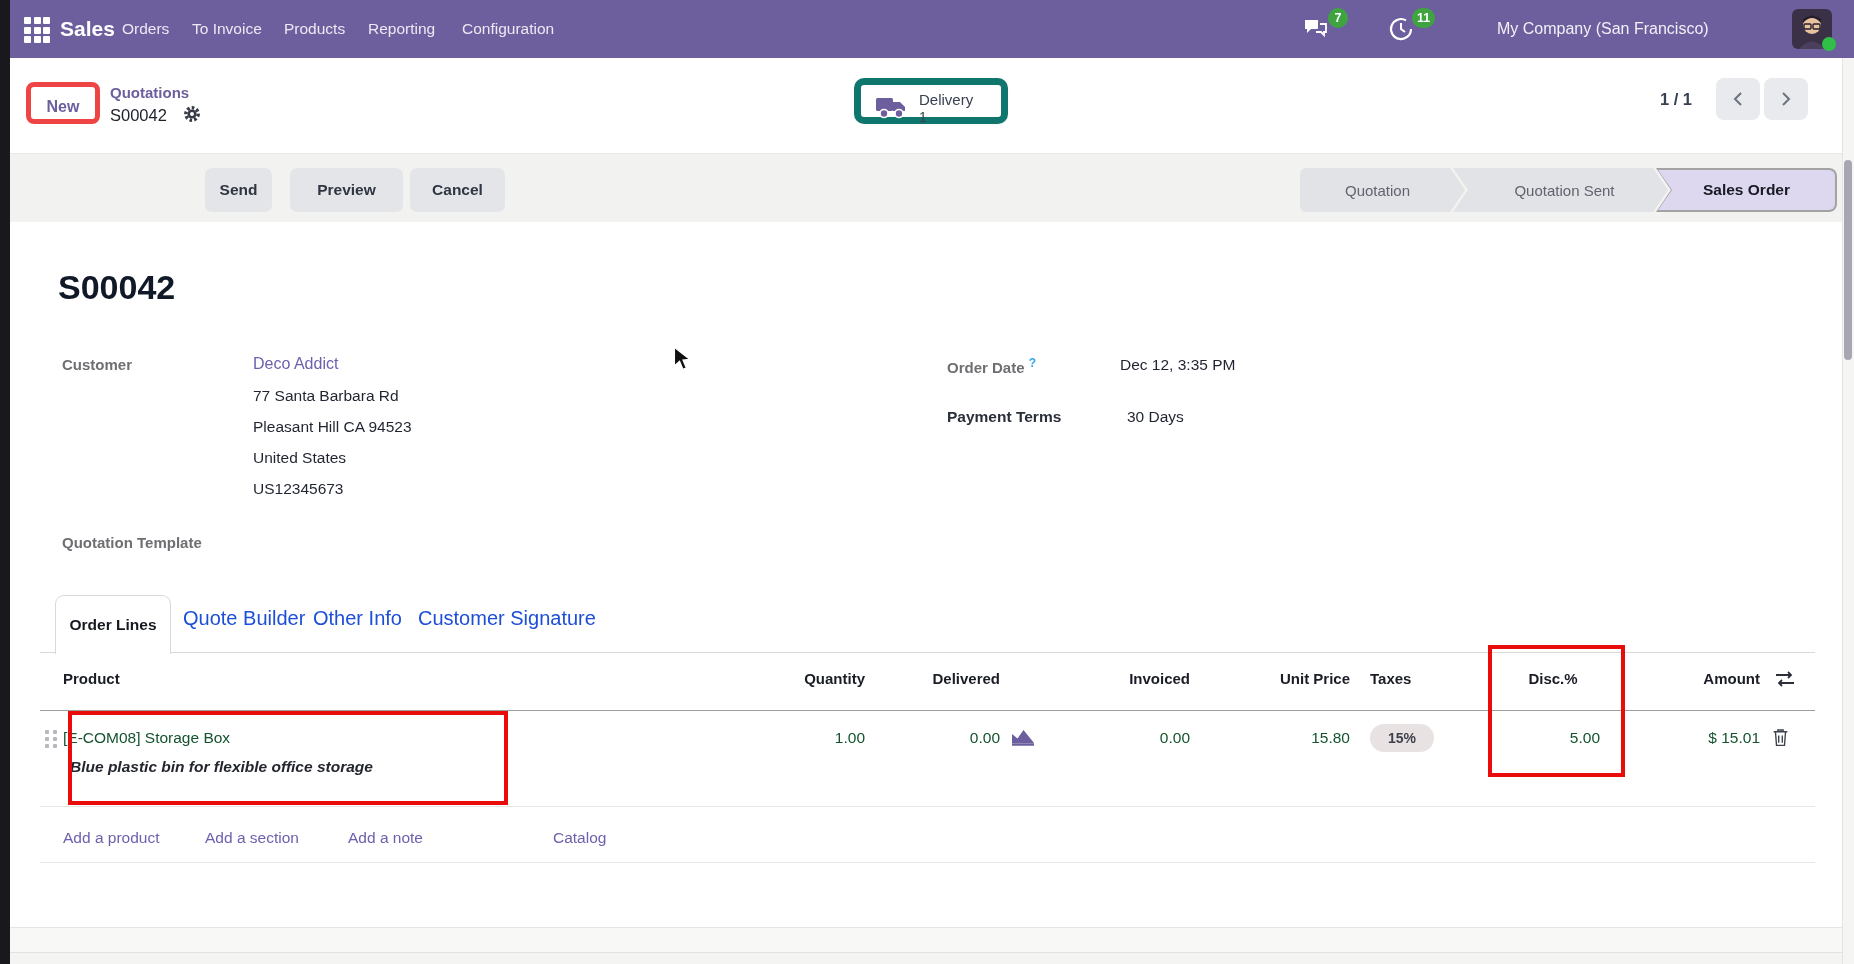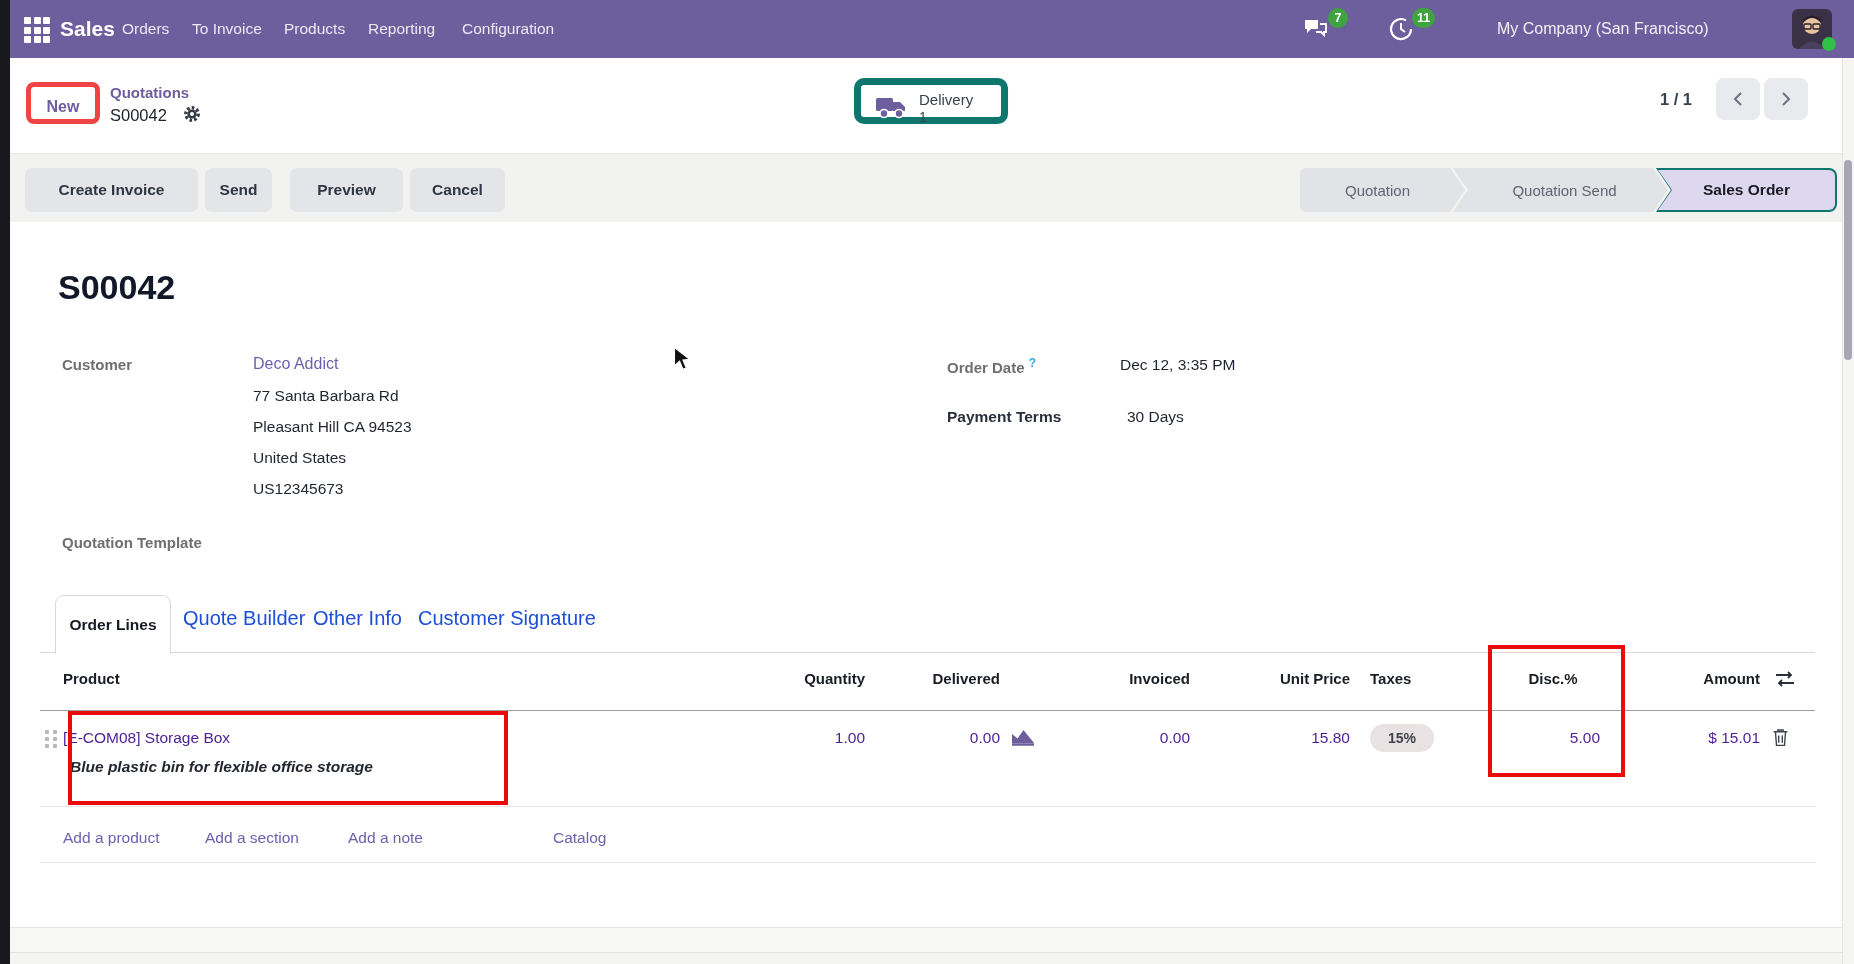--- a/index.html
+++ b/index.html
@@ -34,41 +34,41 @@
   .pager-val { left:1624px; top:78px; width:68px; height:42px; line-height:42px; text-align:right; font-size:16.5px; font-weight:600; color:#374151; }
   .pager-btn { top:78px; width:44px; height:42px; background:#e9eaed; border:none; border-radius:8px; cursor:pointer; display:flex; align-items:center; justify-content:center; }
 
   
   .statusrow { left:10px; top:153px; width:1832px; height:69px; background:#f2f2f0; border-top:1px solid #e9e9e7; }
   .act-btn { top:168px; height:44px; background:#e3e5e8; border:none; border-radius:7px; color:#2f3542; font-size:15.5px; font-weight:600; text-align:center; cursor:pointer; }
   .steps { left:1300px; top:168px; height:56px; display:flex; }
   .step { position:relative; height:44px; background:#e2e3e6; color:#60646f; font-size:15px; font-weight:500; display:flex; align-items:center; justify-content:center; cursor:pointer; }
   .step-first { clip-path:polygon(0 0, calc(100% - 15px) 0, 100% 50%, calc(100% - 15px) 100%, 0 100%); border-radius:6px 0 0 6px; }
   .step-mid { clip-path:polygon(0 0, calc(100% - 15px) 0, 100% 50%, calc(100% - 15px) 100%, 0 100%, 15px 50%); margin-left:-12px; }
-  .step-active-outer { clip-path:polygon(0 0, 100% 0, 100% 100%, 0 100%, 15px 50%); background:#0f766e; margin-left:-12px; border-radius:0 8px 8px 0; }
+  .step-active-outer { clip-path:polygon(0 0, 100% 0, 100% 100%, 0 100%, 15px 50%); background:#a3a3a3; margin-left:-12px; border-radius:0 8px 8px 0; }
   .step-active-inner { position:absolute; inset:2px; clip-path:polygon(0 0, 100% 0, 100% 100%, 0 100%, 14px 50%); background:#ddd7f0; border-radius:0 6px 6px 0; }
   .step-active-label { position:relative; z-index:2; color:#171a22; font-weight:700; font-size:15.5px; }
 
   
   .sheet-title { left:58px; top:268px; font-size:34px; font-weight:700; color:#111827; }
   .flabel { font-size:15px; font-weight:600; color:#6f6f73; }
   .fvalue { font-size:15.5px; color:#1f2430;text-align:right; }
   .link { color:#6d60ae; cursor:pointer; }
   .help-sup { color:#2fa8e0; font-size:12px; vertical-align:6px; cursor:pointer; }
 
   
   .tabs-line { left:40px; top:652px; width:1775px; height:1px; background:#d9d9d7; }
   .tab-active { left:55px; top:595px; width:116px; height:59px; background:#fff; border:1px solid #d9d9d7; border-bottom:none; border-radius:9px 9px 0 0; text-align:center; line-height:57px; font-size:15.5px; font-weight:700; color:#15181f; z-index:2; cursor:pointer; }
   .tab { top:606px; font-size:20px; font-weight:500; color:#1d4ed8; cursor:pointer; line-height:24px; }
 
   
   .th { top:664px; height:30px; line-height:30px; font-size:15px; font-weight:700; color:#1a1d26; }
   .num { text-align:right; }
   .header-line { left:40px; top:710px; width:1775px; height:1px; background:#9e9e9e; }
-  .cell { top:723px; height:30px; line-height:30px; font-size:15.5px; color:#4c1d95; }
+  .cell { top:723px; height:30px; line-height:30px; font-size:15.5px; color:#14532d; }
   .row-line { left:40px; top:806px; width:1775px; height:1px; background:#e6e6e4; }
   .pill { left:1370px; top:724px; width:64px; height:28px; background:#e9e2e3; border-radius:14px; text-align:center; line-height:28px; font-size:14px; font-weight:600; color:#3e424d; }
   .drag { left:45px; top:730px; width:13px; height:19px; display:grid; grid-template-columns:4px 4px; grid-template-rows:4px 4px 4px; gap:3px 4px; cursor:grab; }
   .drag span { background:#b4b8bf; border-radius:1px; }
   .desc { left:70px; top:758px; font-size:15.5px; font-style:italic; color:#23262e;font-weight:bold; }
   .footer-link { top:826px; font-size:15.5px; font-weight:500; color:#6d60ae; cursor:pointer; line-height:24px; }
   .footer-line { left:40px; top:862px; width:1775px; height:1px; background:#e6e6e4; }
   .sheet-end-line { left:10px; top:927px; width:1832px; height:1px; background:#e4e4e2; }
   .sheet-bottom { left:10px; top:928px; width:1832px; height:24px; background:#f8f8f7; }
 
@@ -167,28 +167,27 @@
         <path d="M10 3 L4 9 L10 15" stroke="#6b7280" stroke-width="2" fill="none"></path>
       </svg>
   </button>
   <button class="abs pager-btn" style="left:1764px">
     <svg viewBox="0 0 14 18" width="14" height="18">
         <path d="M4 3 L10 9 L4 15" stroke="#6b7280" stroke-width="2" fill="none"></path>
       </svg>
   </button>
 
   <div class="abs statusrow"></div>
-  <button class="abs act-btn" style="left:25px; width:173px; font-weight:700">Create Invoice</button>
   <button class="abs act-btn" style="left:205px; width:67px">Send</button>
   <button class="abs act-btn" style="left:290px; width:113px">Preview</button>
   <button class="abs act-btn" style="left:410px; width:95px">Cancel</button>
 
   <div class="abs steps">
     <div class="step step-first" style="width:165px; z-index:3; padding-right:10px">Quotation</div>
-    <div class="step step-mid" style="width:215px; z-index:2; padding-left:8px">Quotation Send</div>
+    <div class="step step-mid" style="width:215px; z-index:2; padding-left:8px">Quotation Sent</div>
     <div class="step step-active-outer" style="width:181px; z-index:1">
       <div class="step-active-inner"></div>
       <span class="step-active-label">Sales Order</span>
     </div>
   </div>
 
   <div class="abs sheet-title">S00042</div>
 
   <div class="abs flabel" style="left:62px; top:356px">Customer</div>
   <div class="abs fvalue link" style="left:253px; top:355px; font-size:16px">Deco Addict</div>

